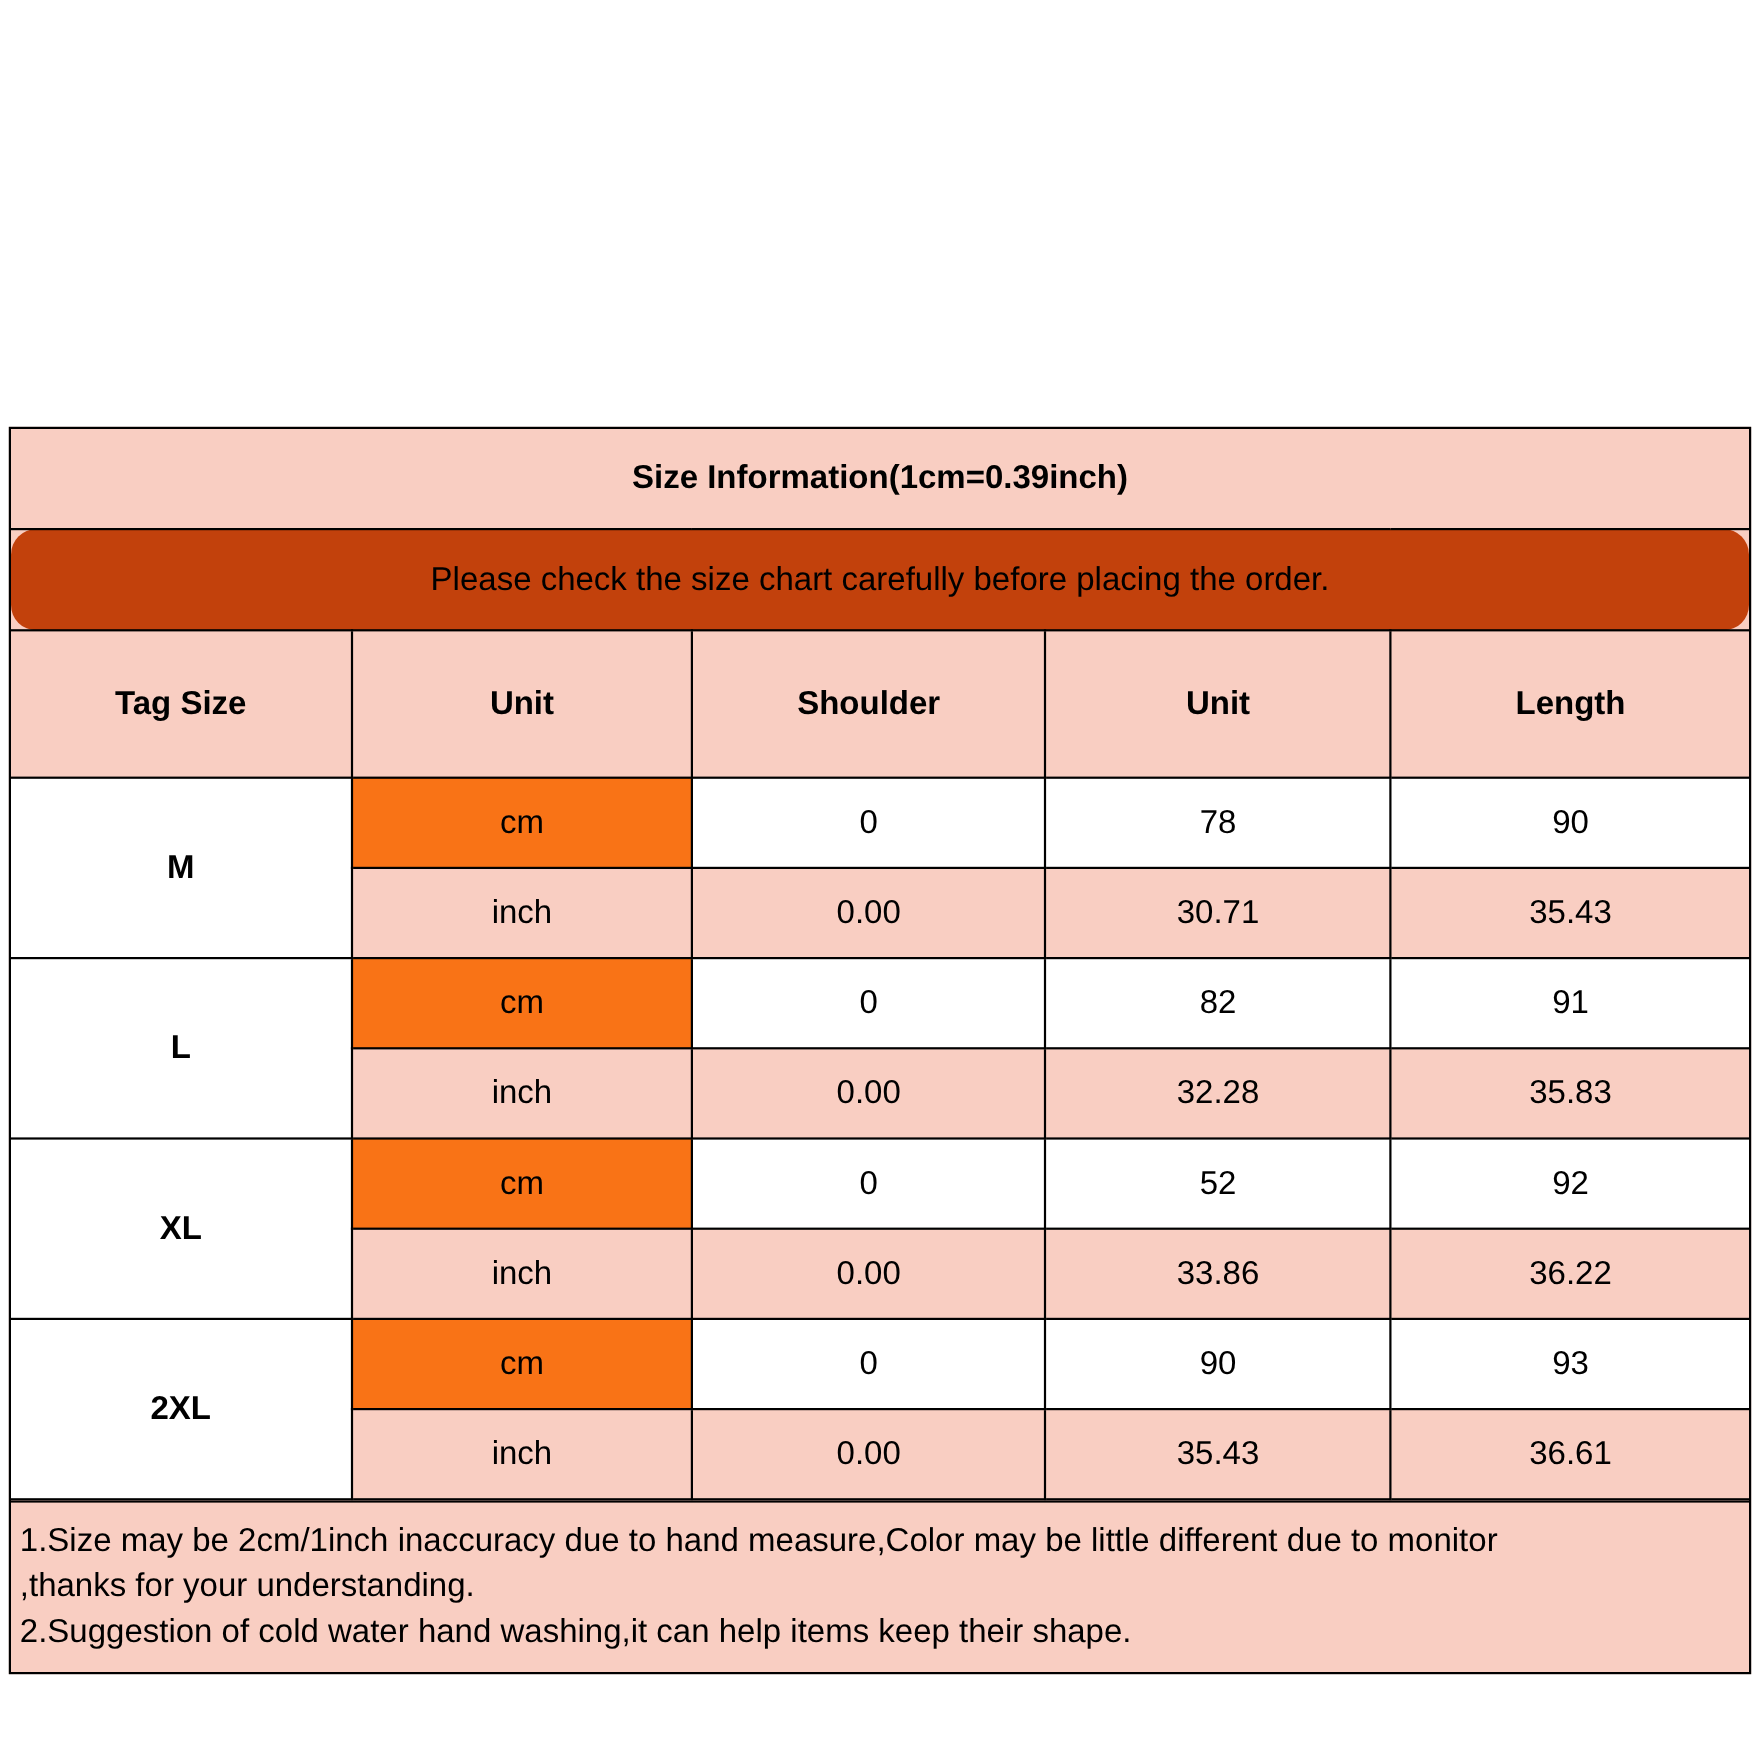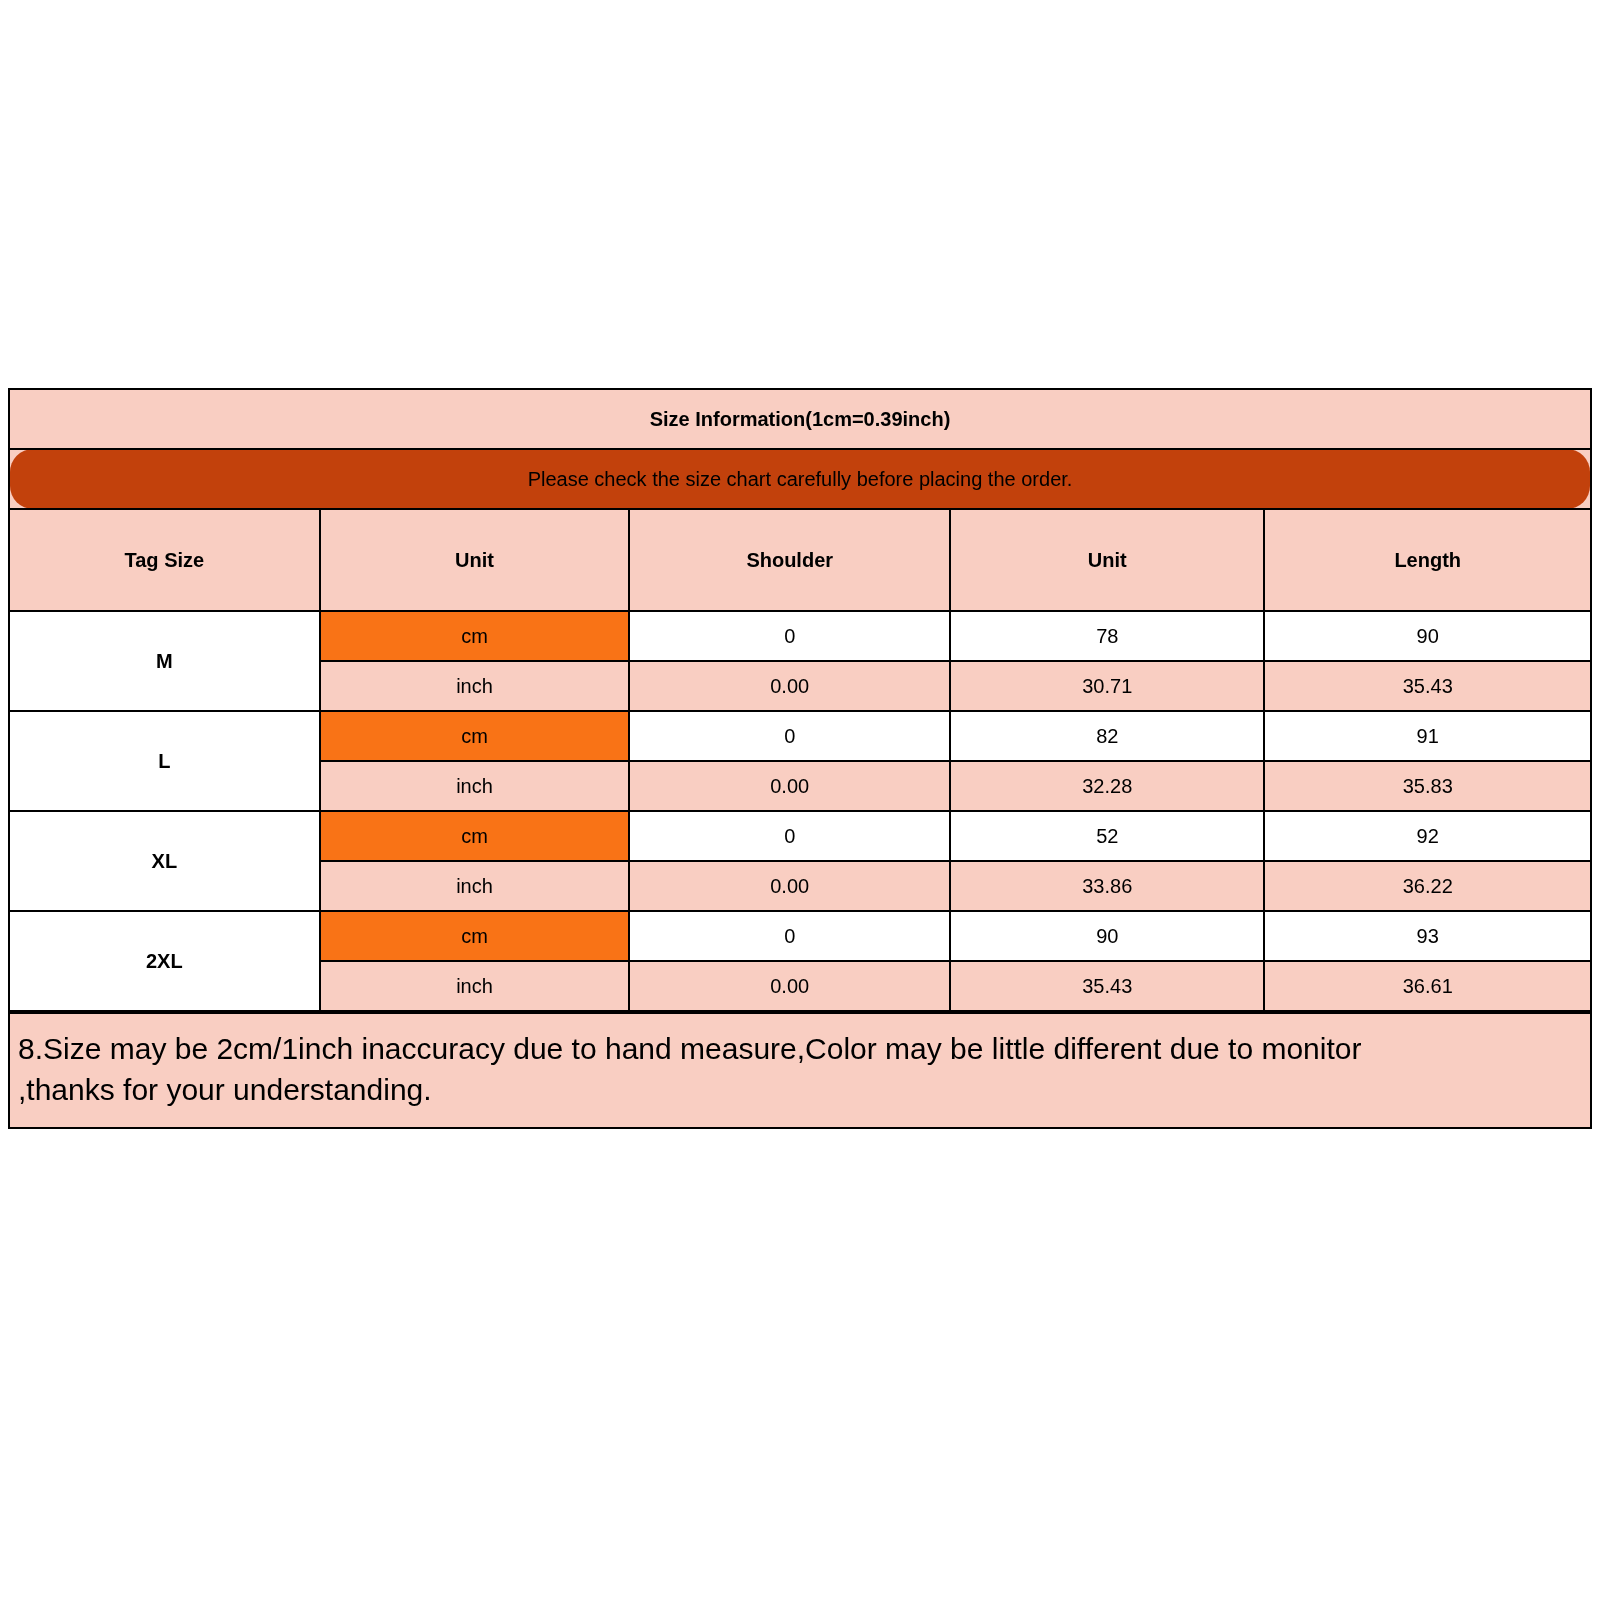--- a/index.html
+++ b/index.html
@@ -25,22 +25,22 @@
   table.size-table {
     border-collapse: collapse;
     width: 100%;
     table-layout: fixed;
   }
   table.size-table td {
     border: 2px solid #000000;
     text-align: center;
     vertical-align: middle;
     color: #000000;
-    font-size: 20px;
-    padding: 0;
+    font-size: 30px;
+    padding: 16px;
   }
   .title-cell {
     background: #f9cec2;
     font-weight: bold;
     font-size: 31px;
     height: 58px;
     border-top: none !important;
     border-left: none !important;
     border-right: none !important;
   }
@@ -183,16 +183,17 @@
       <tr>
         <td class="unit-cell-inch">inch</td>
         <td class="val-inch">0.00</td>
         <td class="val-inch">35.43</td>
         <td class="val-inch val-last">36.61</td>
       </tr>
     </tbody>
   </table>
 
   <div class="attention">
-    <div>8.Size may be 2cm/1inch inaccuracy due to hand measure,Color may be little different due to monitor</div>
+    <div>1.Size may be 2cm/1inch inaccuracy due to hand measure,Color may be little different due to monitor</div>
     <div>,thanks for your understanding.</div>
+    <div>2.Suggestion of cold water hand washing,it can help items keep their shape.</div>
   </div>
 </div>
 
 </body></html>

